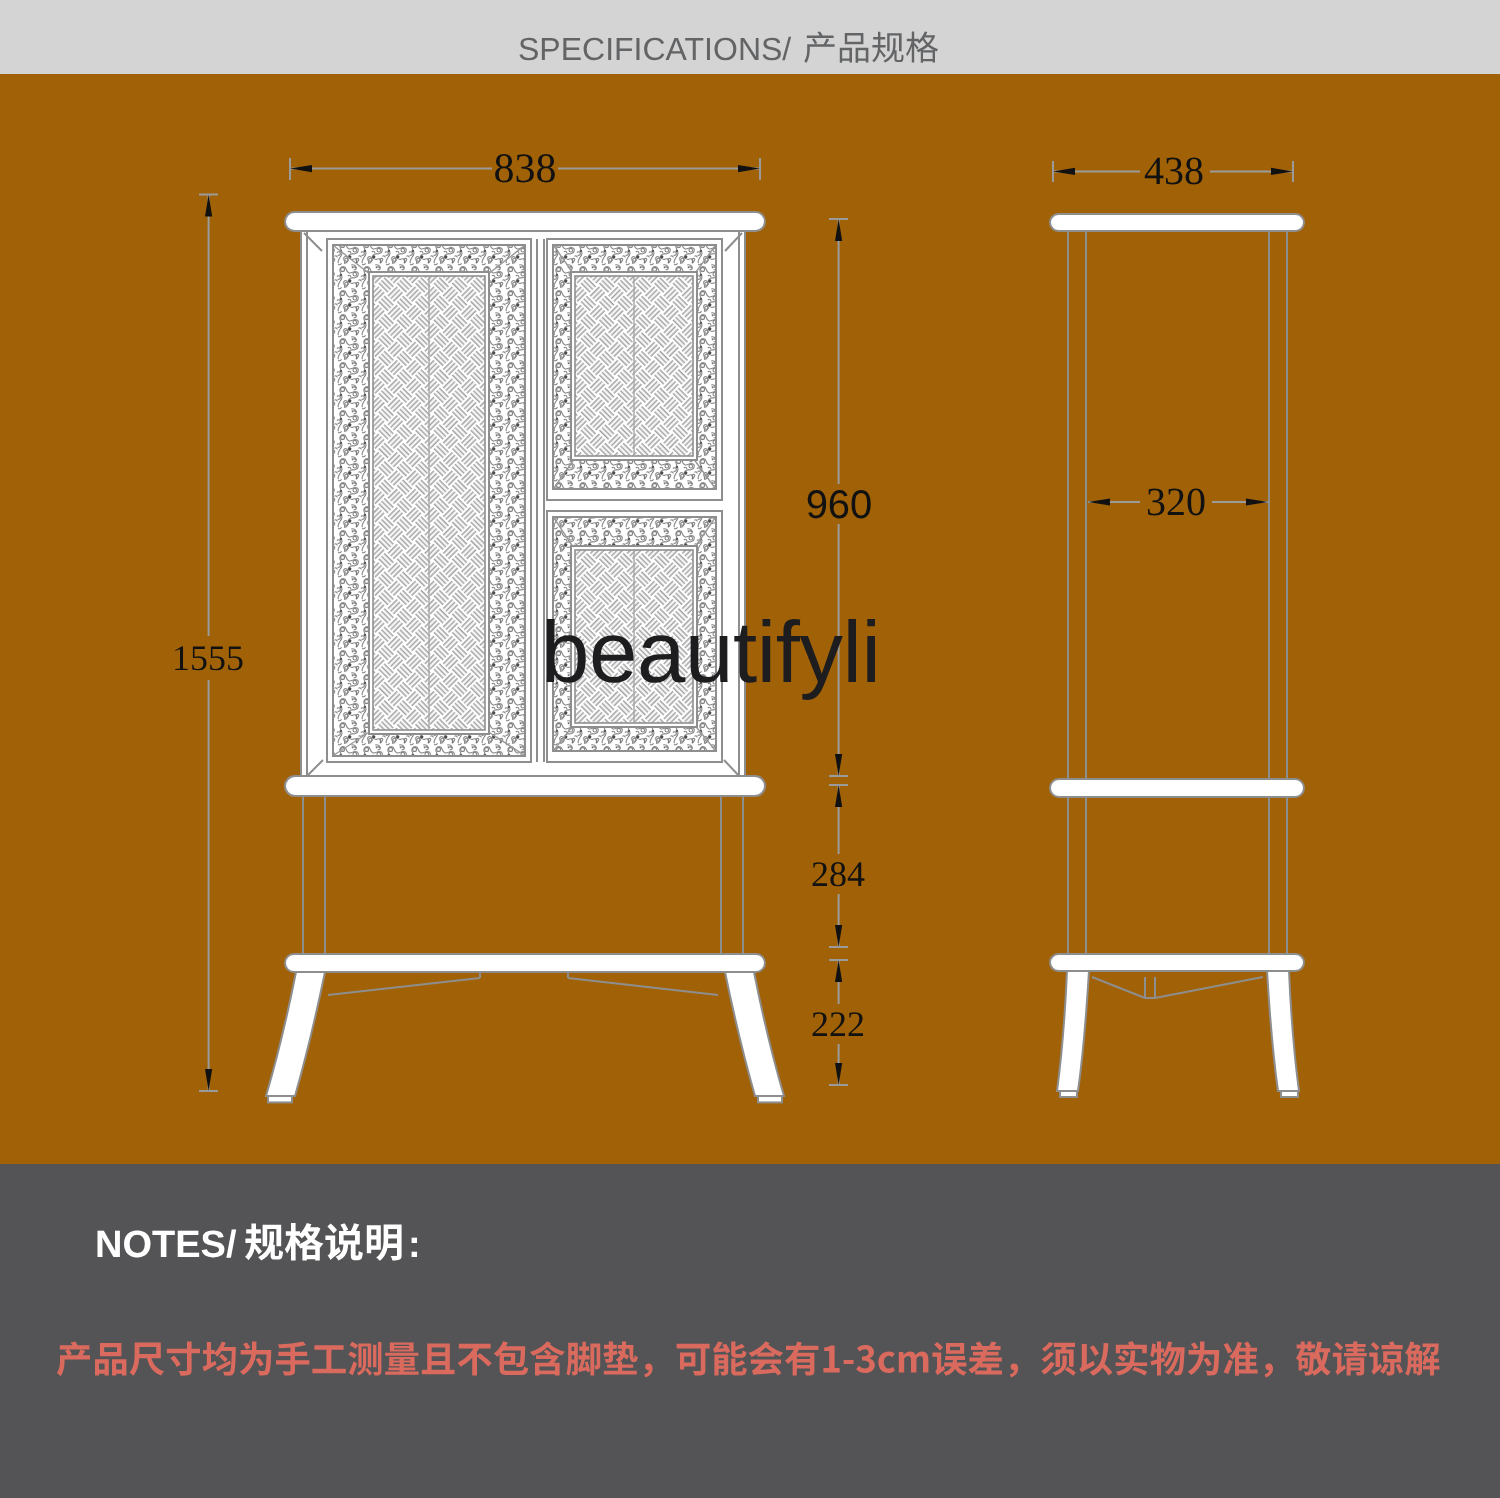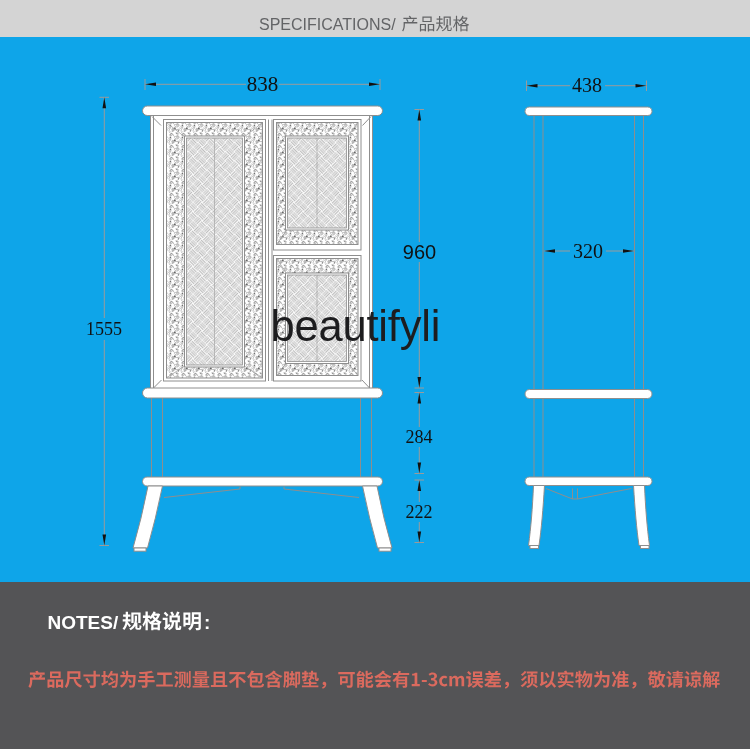--- a/index.html
+++ b/index.html
@@ -1,17 +1,17 @@
 <!DOCTYPE html>
 <html lang="zh"><head>
 <meta charset="utf-8">
 <title>Specifications</title>
 <style>
 html,body{margin:0;padding:0;background:#ffffff;}
-.page{position:relative;width:750px;height:749px;overflow:hidden;background:#0ea5e9;font-family:"Liberation Sans",sans-serif;}
+.page{position:relative;width:750px;height:749px;overflow:hidden;background:#a16207;font-family:"Liberation Sans",sans-serif;}
 .hdr{position:absolute;left:0;top:0;width:750px;height:37px;background:#d4d4d4;}
 .notes{position:absolute;left:0;top:582px;width:750px;height:167px;background:#545456;}
 </style>
 </head>
 <body>
 <div class="page">
 
 <div class="hdr"></div>
 
 <svg width="750" height="37" style="position:absolute;left:0;top:0">

